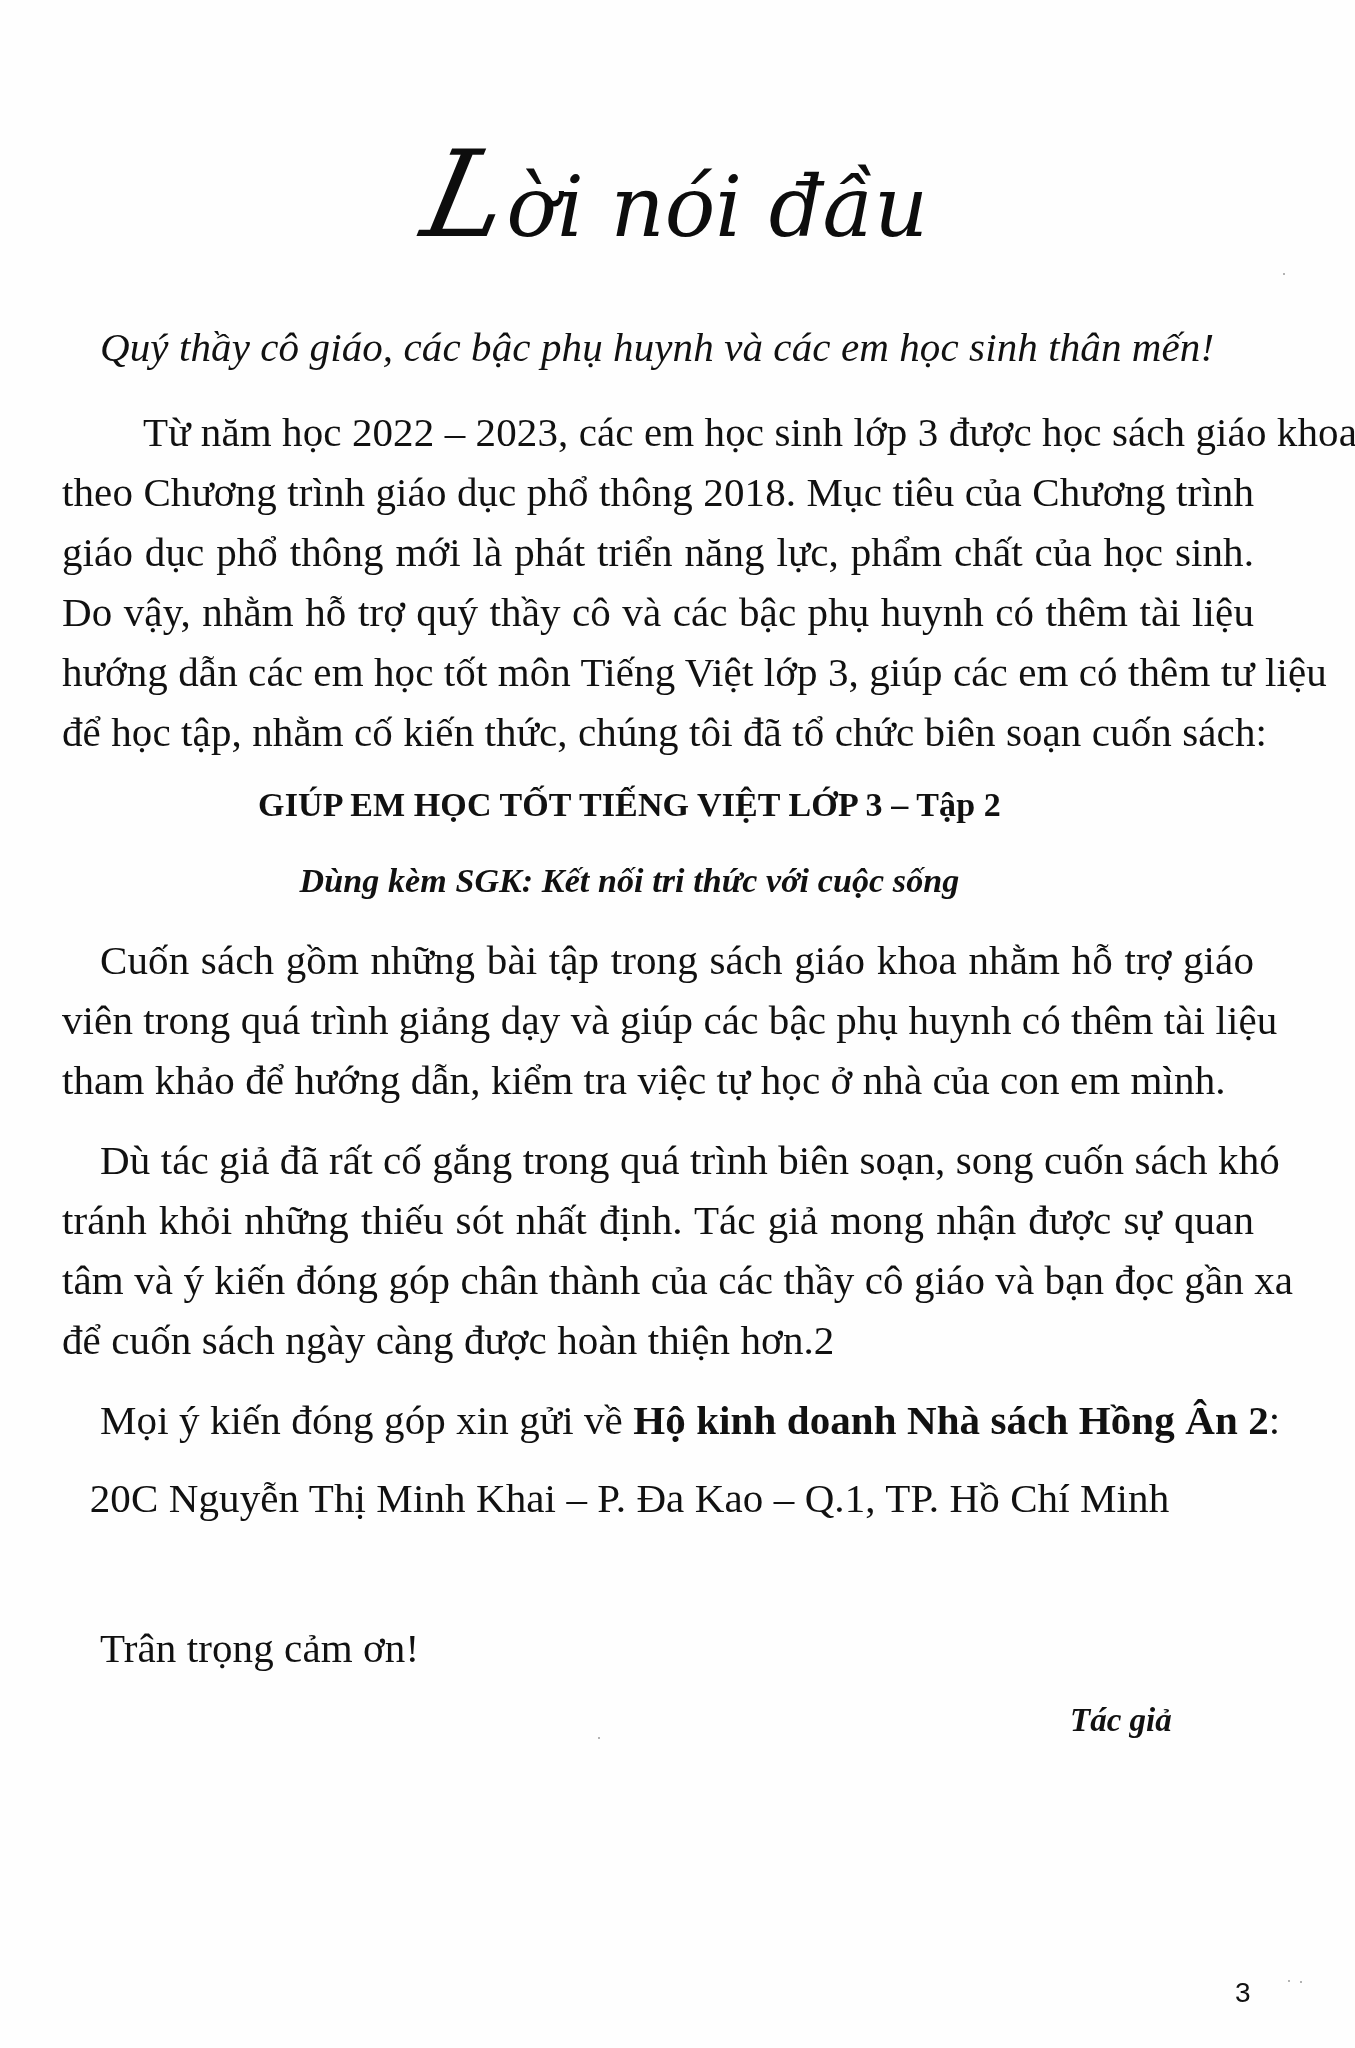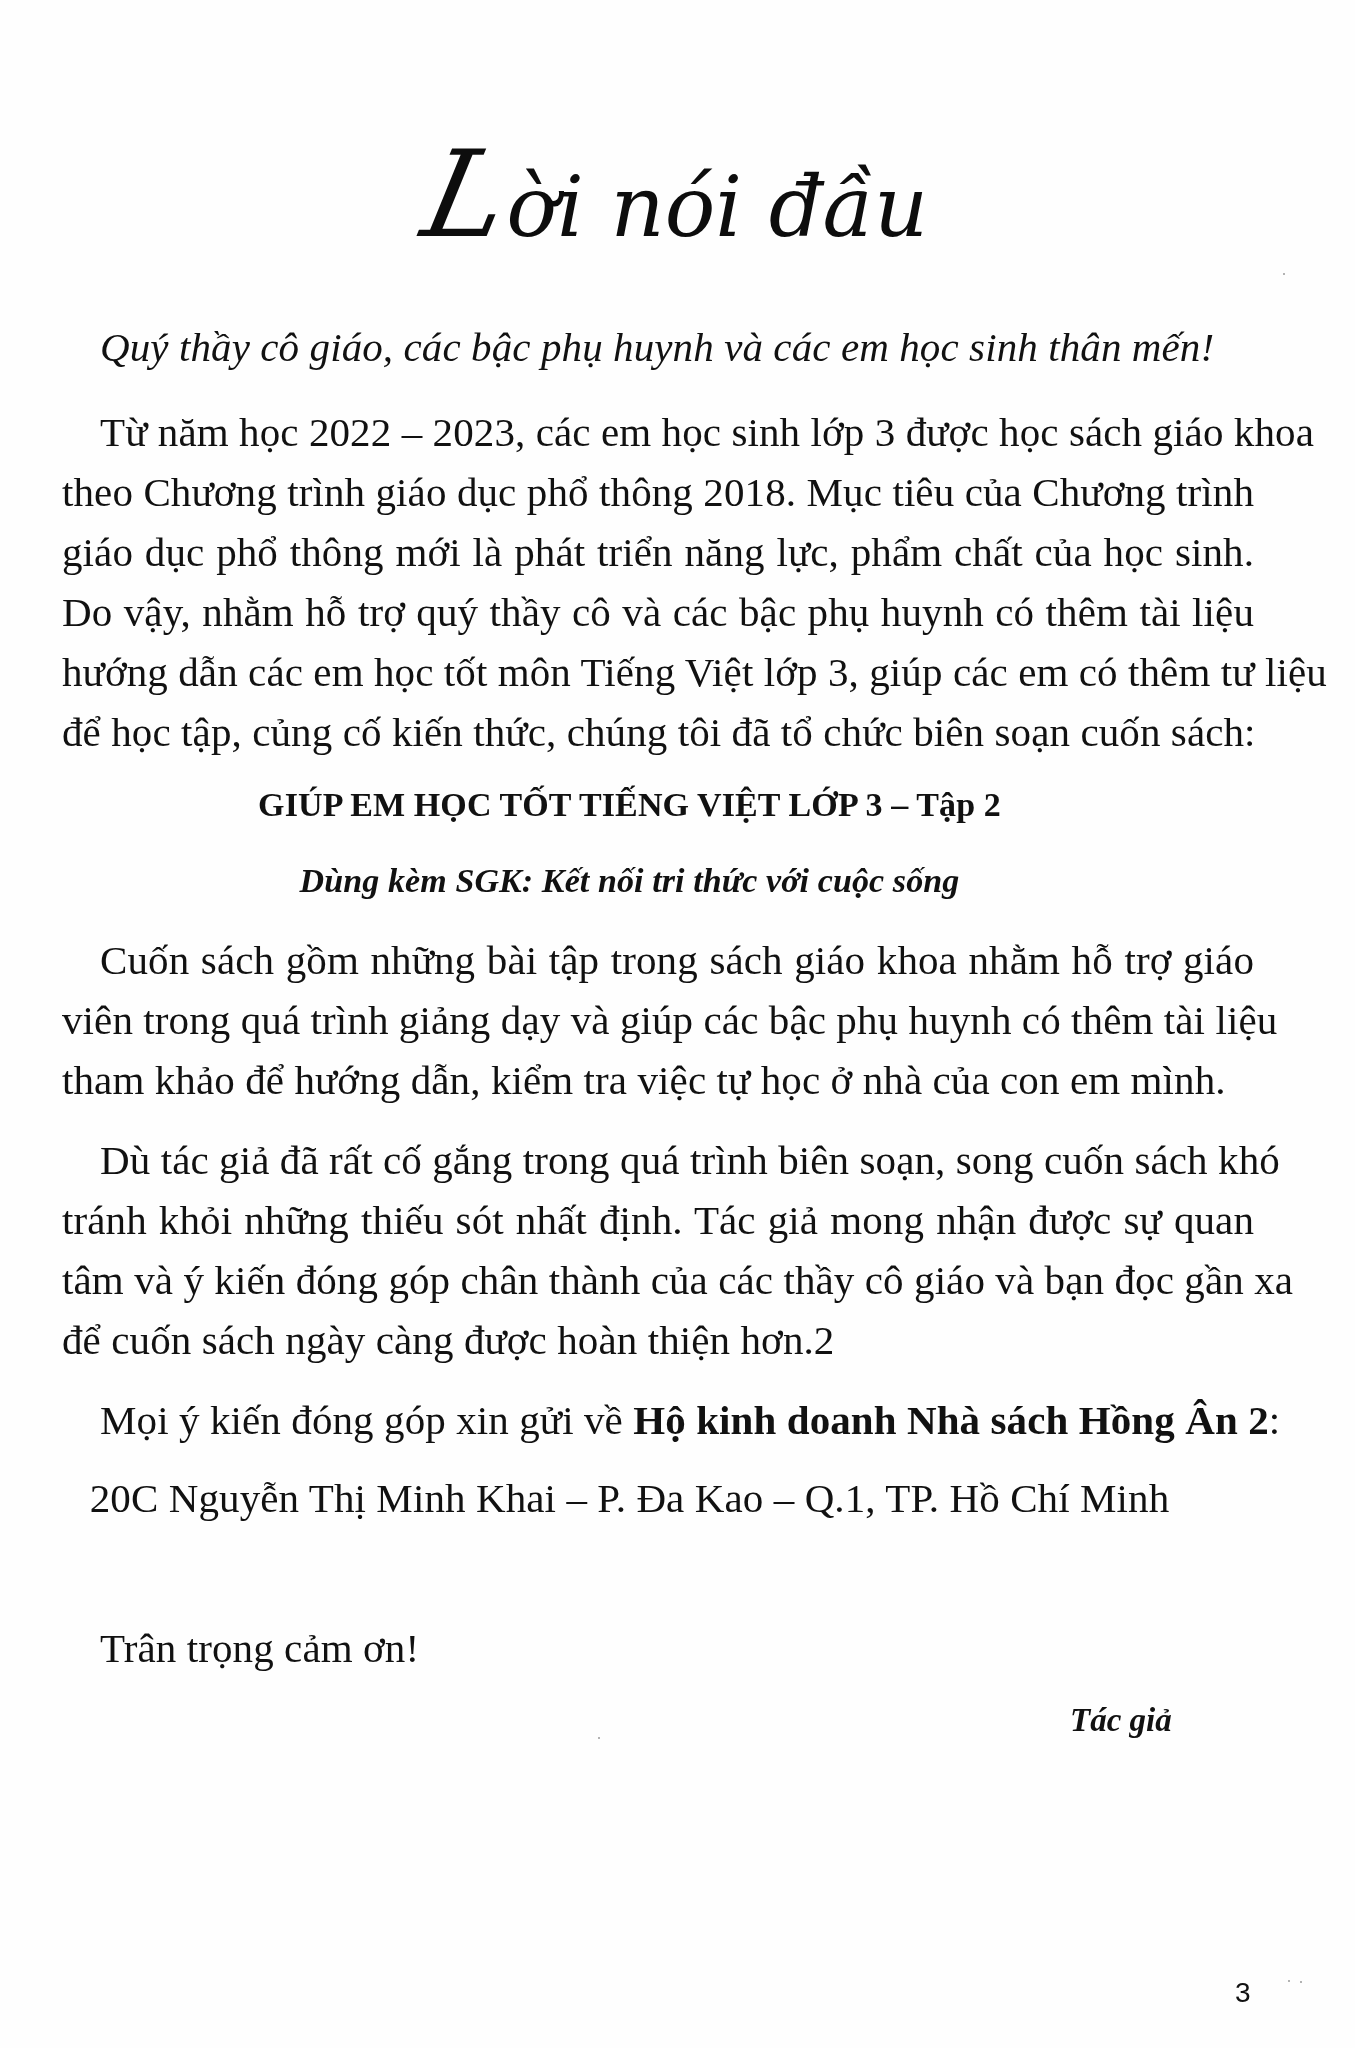--- a/index.html
+++ b/index.html
@@ -101,26 +101,26 @@
 <body>
 
 <div class="page">
 
   <div class="title">
     <span class="cap">L</span><span>ời nói đầu</span>
   </div>
 
   <div class="line indent italic last" style="top:327px;">Quý thầy cô giáo, các bậc phụ huynh và các em học sinh thân mến!</div>
 
-  <div class="line indent" style="top:412px;">Từ năm học 2022 – 2023, các em học sinh lớp 3 được học sách giáo khoa</div>
+  <div class="line indent" style="top:412px;margin-left:43px;">Từ năm học 2022 – 2023, các em học sinh lớp 3 được học sách giáo khoa</div>
   <div class="line" style="top:472px;">theo Chương trình giáo dục phổ thông 2018. Mục tiêu của Chương trình</div>
   <div class="line" style="top:532px;">giáo dục phổ thông mới là phát triển năng lực, phẩm chất của học sinh.</div>
   <div class="line" style="top:592px;">Do vậy, nhằm hỗ trợ quý thầy cô và các bậc phụ huynh có thêm tài liệu</div>
   <div class="line" style="top:652px;">hướng dẫn các em học tốt môn Tiếng Việt lớp 3, giúp các em có thêm tư liệu</div>
-  <div class="line last" style="top:712px;">để học tập, củng cố kiến thức, chúng tôi đã tổ chức biên soạn cuốn sách:</div>
+  <div class="line last" style="top:712px;">để học tập, nhằm cố kiến thức, chúng tôi đã tổ chức biên soạn cuốn sách:</div>
 
   <div class="line center heading-book" style="top:785px;">GIÚP EM HỌC TỐT TIẾNG VIỆT LỚP 3 – Tập 2</div>
   <div class="line center subheading" style="top:861px;">Dùng kèm SGK: Kết nối tri thức với cuộc sống</div>
 
   <div class="line indent" style="top:940px;">Cuốn sách gồm những bài tập trong sách giáo khoa nhằm hỗ trợ giáo</div>
   <div class="line" style="top:1000px;">viên trong quá trình giảng dạy và giúp các bậc phụ huynh có thêm tài liệu</div>
   <div class="line last" style="top:1060px;">tham khảo để hướng dẫn, kiểm tra việc tự học ở nhà của con em mình.</div>
 
   <div class="line indent" style="top:1140px;">Dù tác giả đã rất cố gắng trong quá trình biên soạn, song cuốn sách khó</div>
   <div class="line" style="top:1200px;">tránh khỏi những thiếu sót nhất định. Tác giả mong nhận được sự quan</div>

